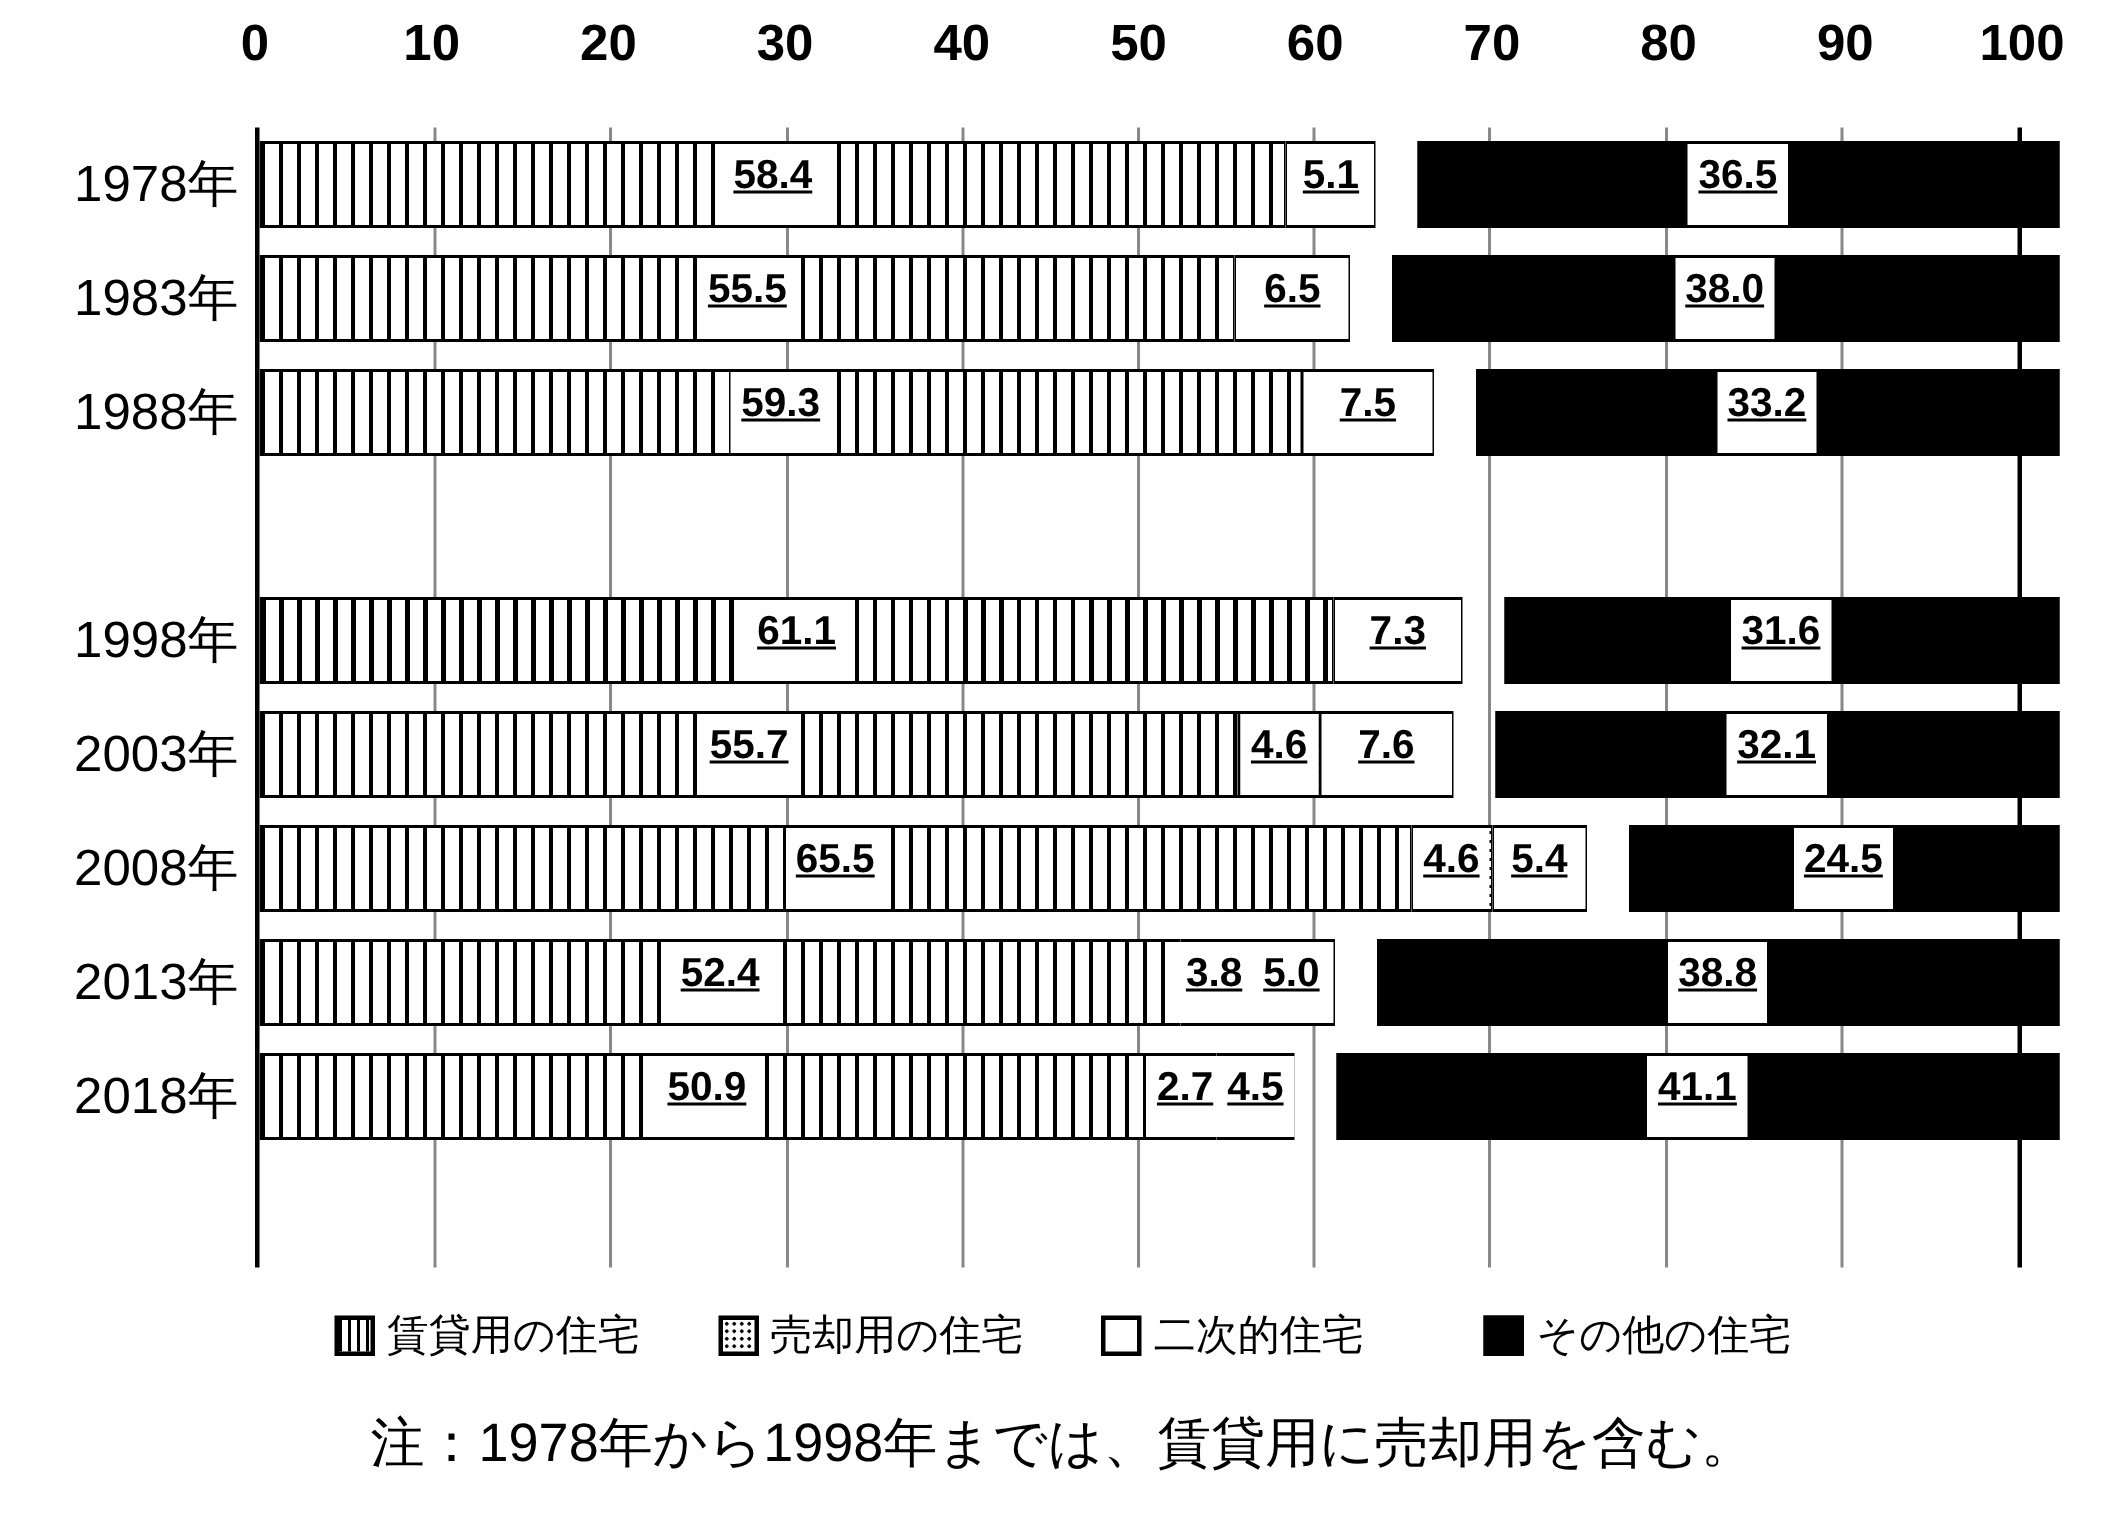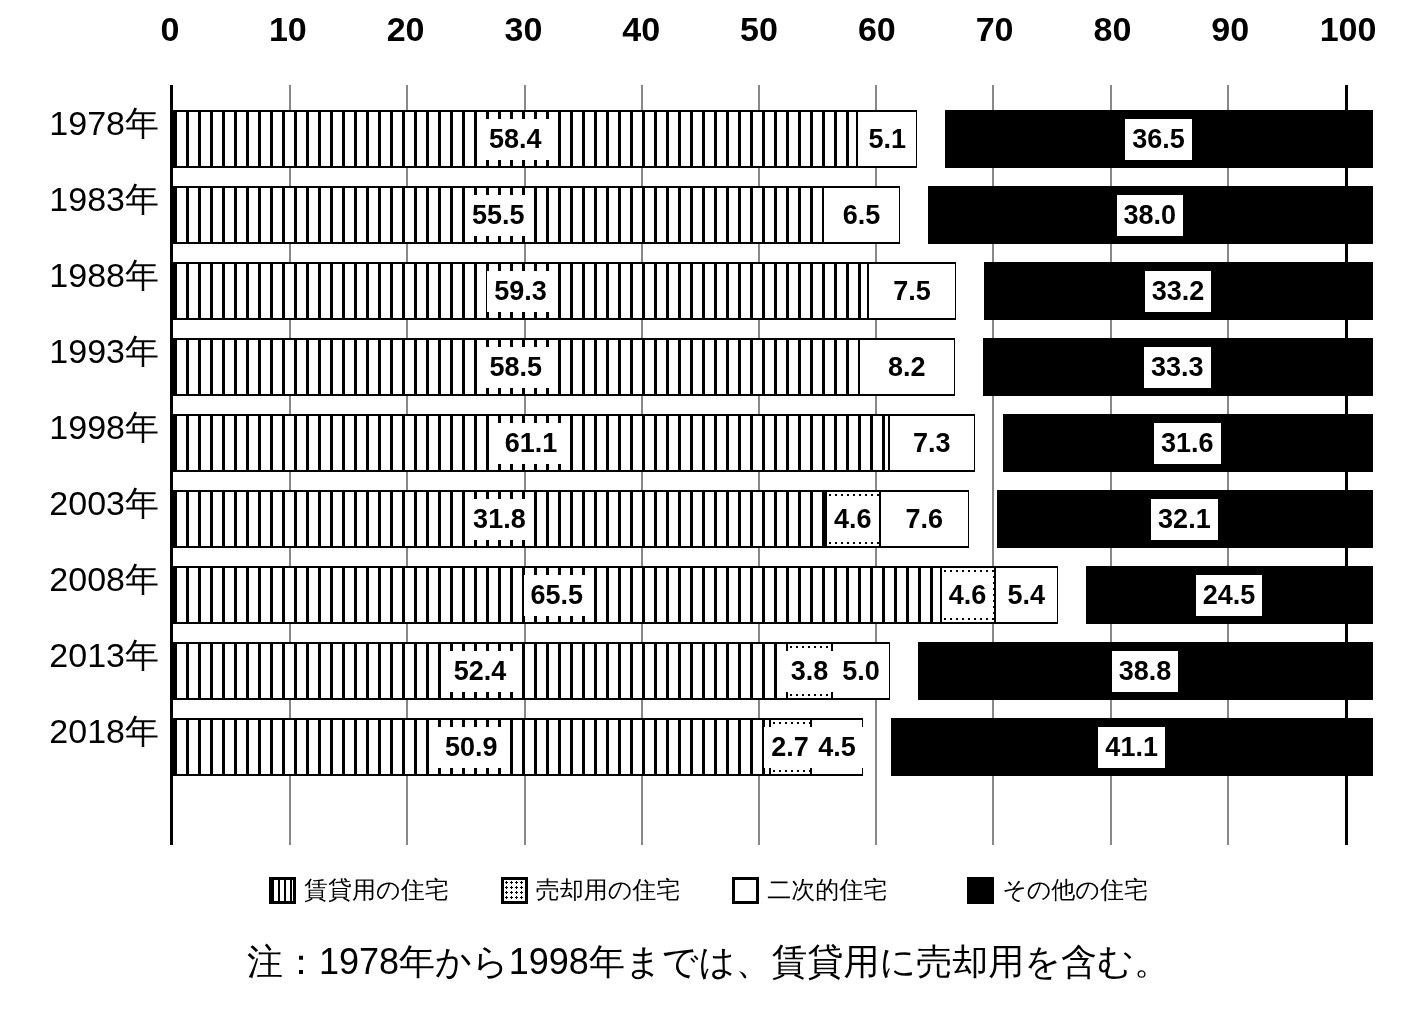--- a/index.html
+++ b/index.html
@@ -73,30 +73,30 @@
     right: calc(100% + 14px);
     top: 50%;
     transform: translateY(-50%);
     font-size: 34px;
     font-weight: 400;
     white-space: nowrap;
     line-height: 40px;
   }
   .bar {
     position: absolute;
-    top: 16px;
+    top: 0;
     height: 100%;
     box-sizing: border-box;
     border: 2px solid #000;
     border-right-width: 1px;
     border-left-width: 1px;
     display: flex;
-    align-items: center;
     justify-content: center;
     overflow: visible;
+    text-decoration: underline;
   }
   .bar:first-child { border-left-width: 2px; }
   .bar:last-child { border-right-width: 2px; }
 
   
   .seg-rental {
     background-color: #ffffff;
     background-image: repeating-linear-gradient(
       to right,
       #000 0px, #000 3px,
@@ -141,21 +141,21 @@
     width: 1417px;
     display: flex;
     justify-content: center;
     align-items: center;
     gap: 52px;
   }
   .legend-item {
     display: flex;
     align-items: center;
     gap: 8px;
-    font-size: 24px;
+    font-size: 28px;
     line-height: 44px;
     white-space: nowrap;
   }
   .legend-swatch {
     width: 27px;
     height: 27px;
     border: 3px solid #000;
     box-sizing: border-box;
     flex: 0 0 auto;
   }
@@ -238,48 +238,36 @@
         <div class="bar seg-rental" style="left: 0%; width: 59.3%;">
           <span class="bar-value">59.3</span>
         </div>
         <div class="bar seg-secondary" style="left: 59.3%; width: 7.5%;">
           <span class="bar-value">7.5</span>
         </div>
         <div class="bar seg-other" style="left: 66.8%; width: 33.2%;">
           <span class="bar-value">33.2</span>
         </div>
       </div>
-      <div class="row" style="top: 237px; height: 58px;">
-        <div class="row-label">1993年</div>
-        <div class="bar seg-rental" style="left: 0%; width: 58.5%;">
-          <span class="bar-value">58.5</span>
-        </div>
-        <div class="bar seg-secondary" style="left: 58.5%; width: 8.2%;">
-          <span class="bar-value">8.2</span>
-        </div>
-        <div class="bar seg-other" style="left: 66.7%; width: 33.3%;">
-          <span class="bar-value">33.3</span>
-        </div>
-      </div>
       <div class="row" style="top: 313px; height: 58px;">
         <div class="row-label">1998年</div>
         <div class="bar seg-rental" style="left: 0%; width: 61.1%;">
           <span class="bar-value">61.1</span>
         </div>
         <div class="bar seg-secondary" style="left: 61.1%; width: 7.3%;">
           <span class="bar-value">7.3</span>
         </div>
         <div class="bar seg-other" style="left: 68.4%; width: 31.6%;">
           <span class="bar-value">31.6</span>
         </div>
       </div>
       <div class="row" style="top: 389px; height: 58px;">
         <div class="row-label">2003年</div>
         <div class="bar seg-rental" style="left: 0%; width: 55.7%;">
-          <span class="bar-value">31.8</span>
+          <span class="bar-value">55.7</span>
         </div>
         <div class="bar seg-sale" style="left: 55.7%; width: 4.6%;">
           <span class="bar-value">4.6</span>
         </div>
         <div class="bar seg-secondary" style="left: 60.3%; width: 7.6%;">
           <span class="bar-value">7.6</span>
         </div>
         <div class="bar seg-other" style="left: 67.9%; width: 32.1%;">
           <span class="bar-value">32.1</span>
         </div>

